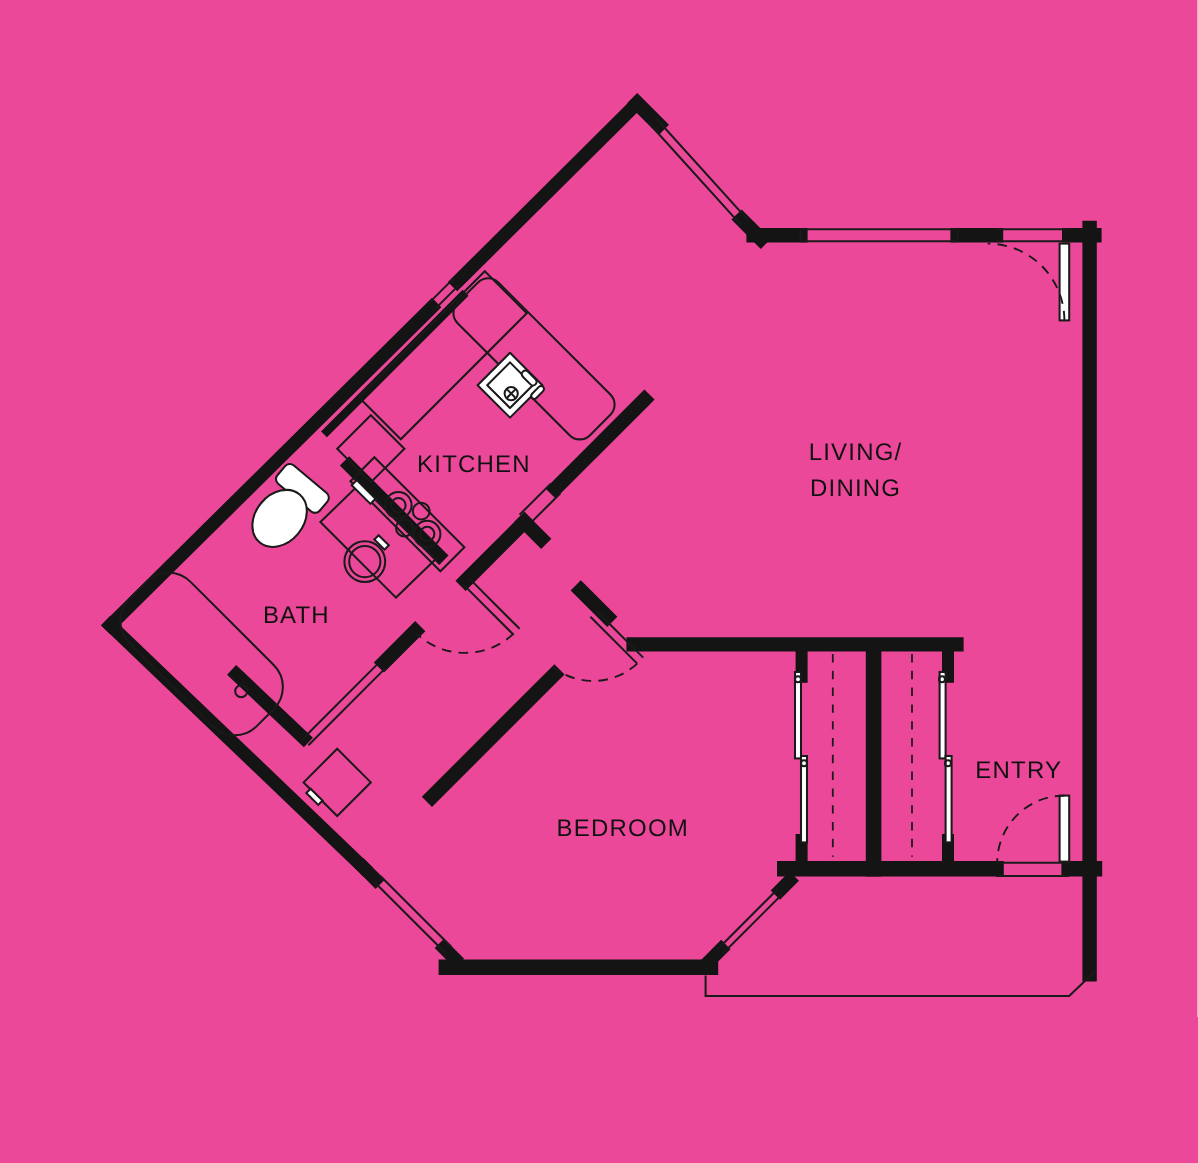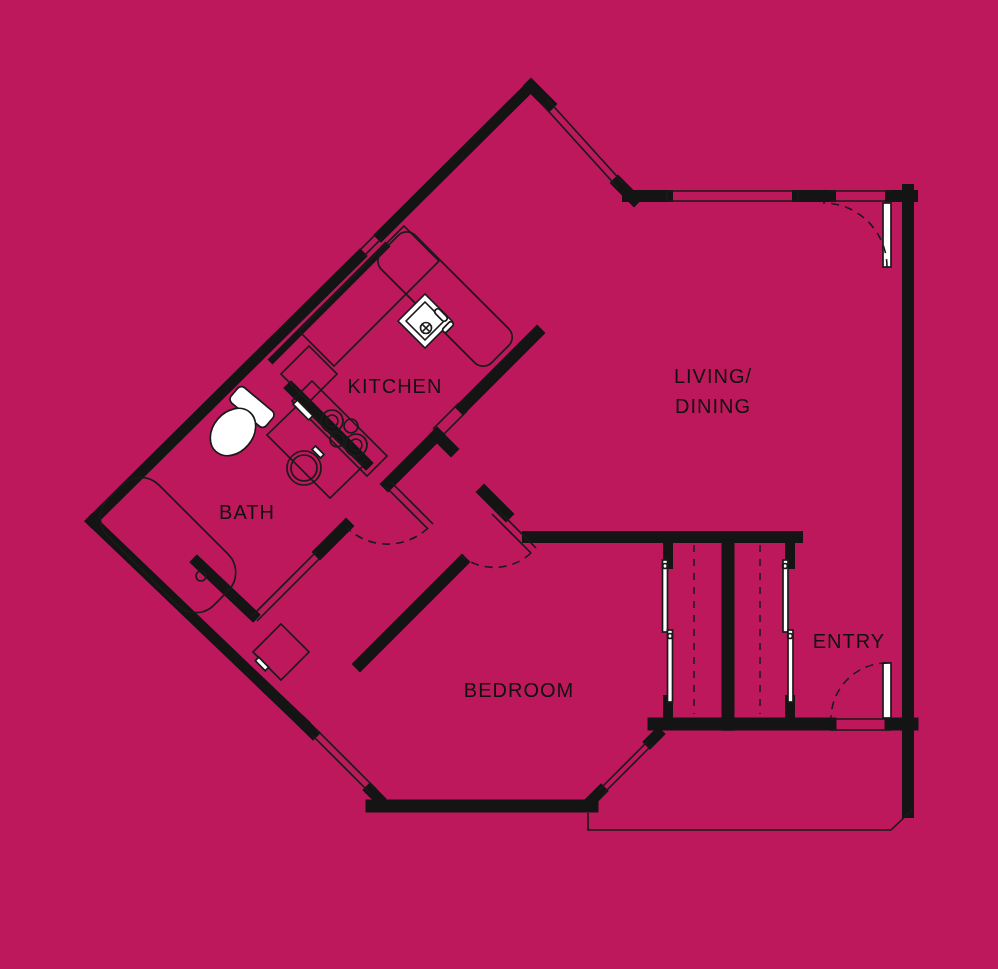--- a/index.html
+++ b/index.html
@@ -1,16 +1,16 @@
 <!DOCTYPE html>
 <html><head>
 <meta charset="utf-8">
 <style>
   html,body{margin:0;padding:0;background:#ffffff;}
-  .plan-wrap{position:relative;width:998px;height:969px;background:#be185d;overflow:hidden;}
+  .plan-wrap{position:relative;width:998px;height:969px;background:#ec4899;overflow:hidden;}
   svg{display:block;}
   .wall{stroke:#141414;fill:none;stroke-linecap:square;}
   .wall-b{stroke:#141414;fill:none;stroke-linecap:butt;}
   .thin{stroke:#1a1a1a;stroke-width:1.7;fill:none;}
   .thinf{stroke:#1a1a1a;stroke-width:1.7;fill:#ffffff;}
   .dash{stroke:#1a1a1a;stroke-width:1.6;fill:none;stroke-dasharray:8 6;}
   .rod{stroke:#1a1a1a;stroke-width:1.5;fill:none;stroke-dasharray:7 7;}
   .lbl{font-family:"Liberation Sans",sans-serif;font-size:20px;letter-spacing:1px;fill:#111111;text-anchor:middle;}
 </style>
 </head>

